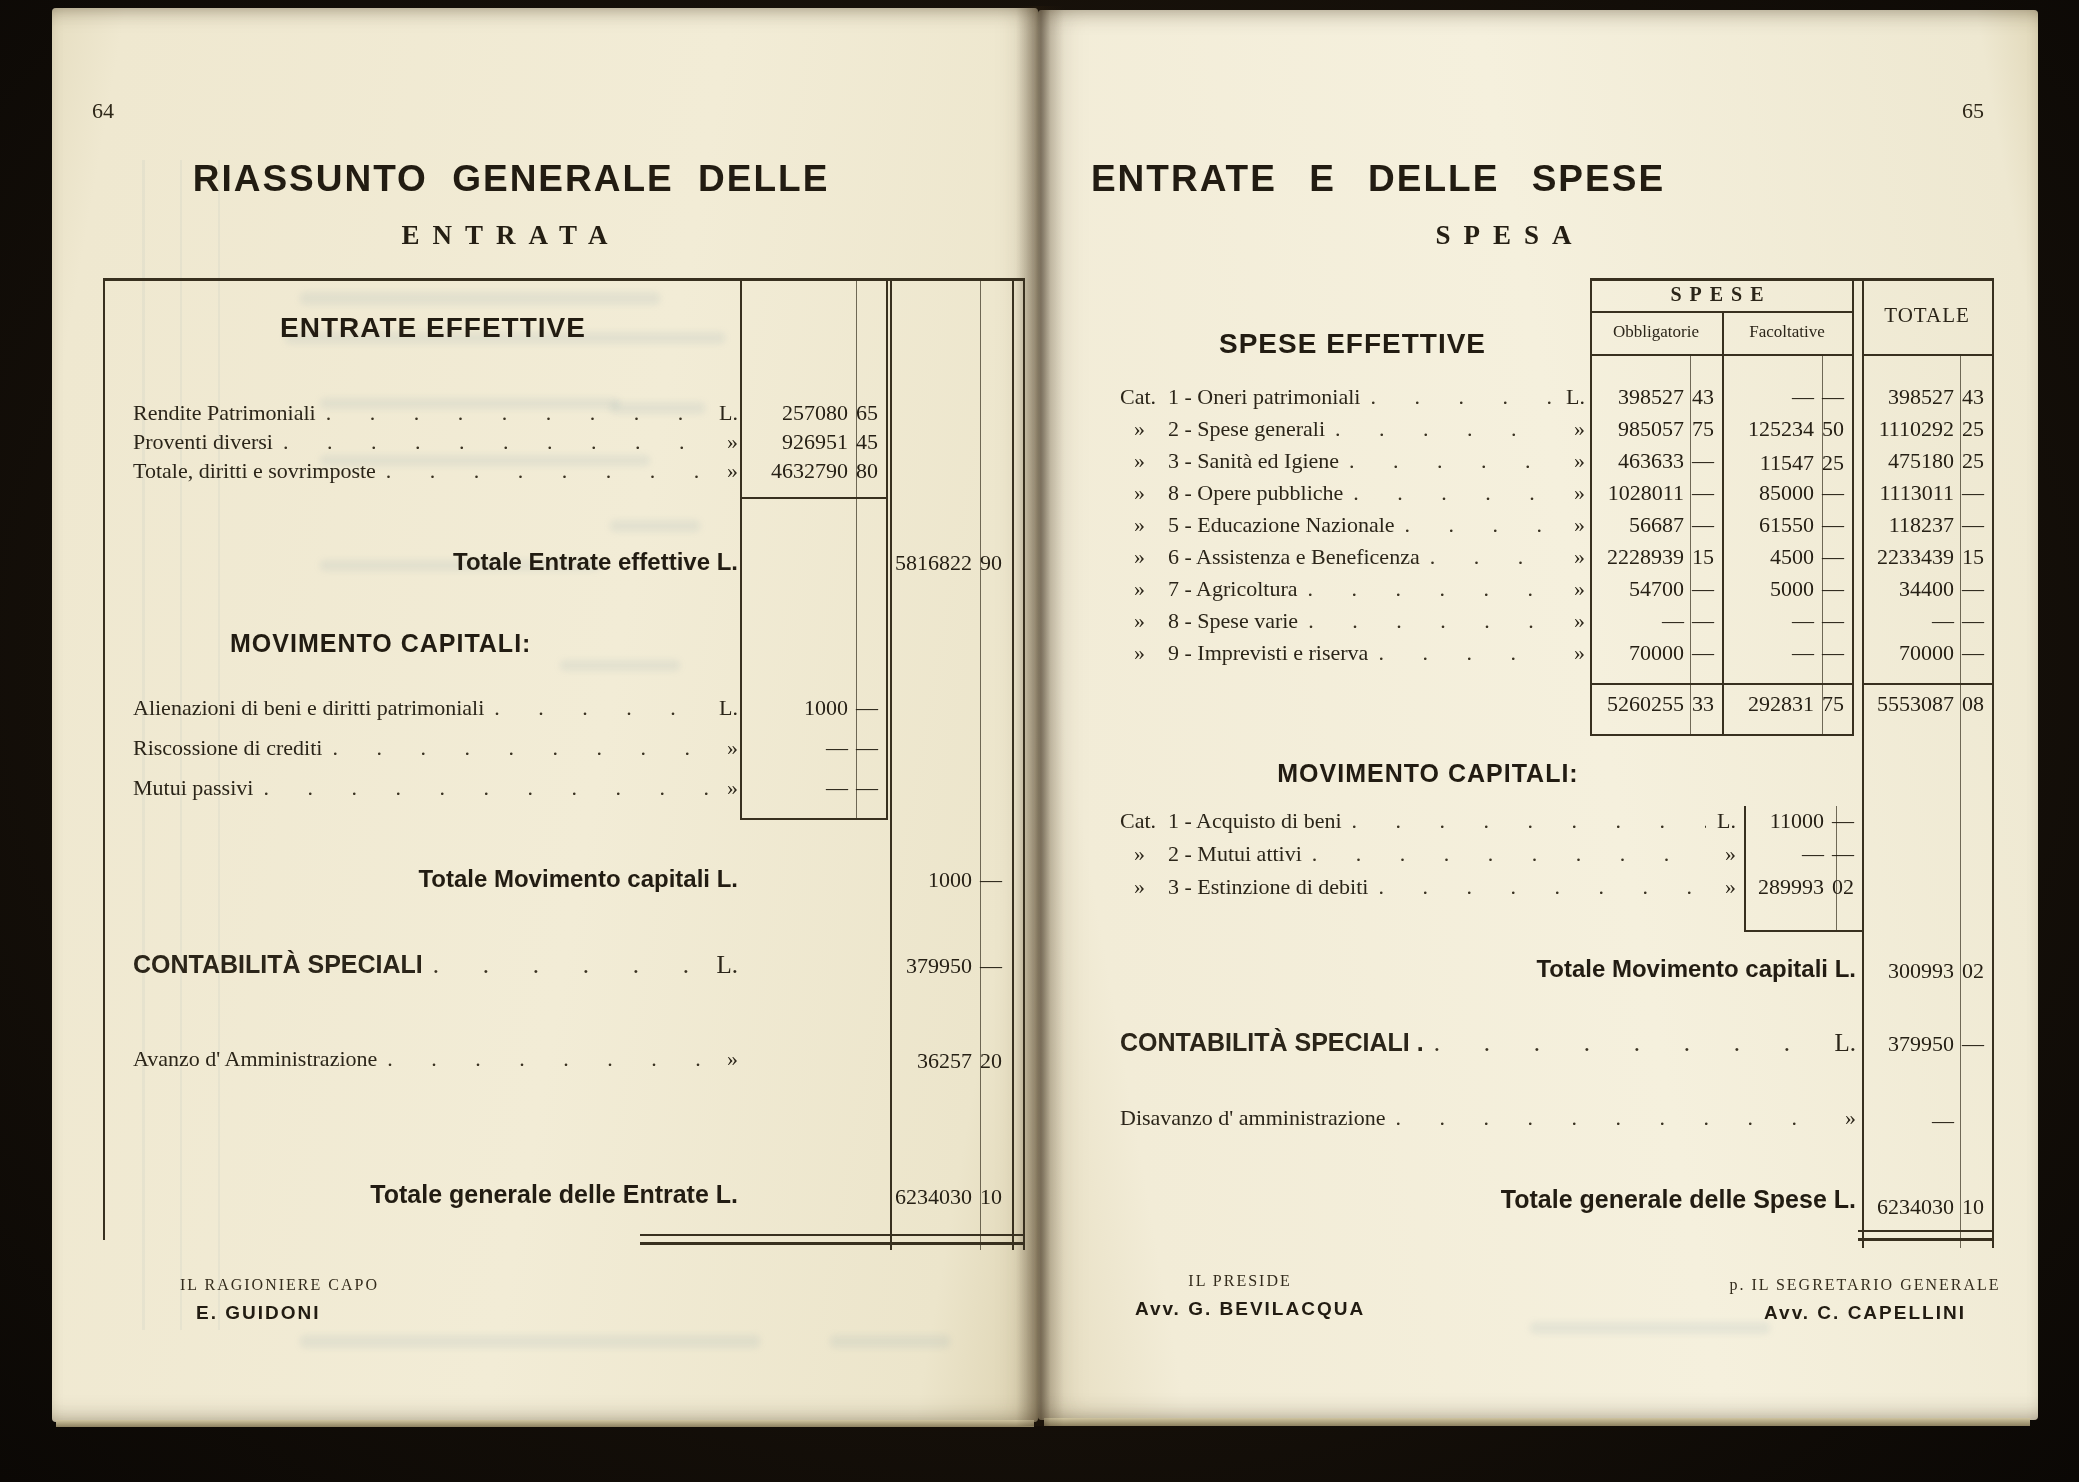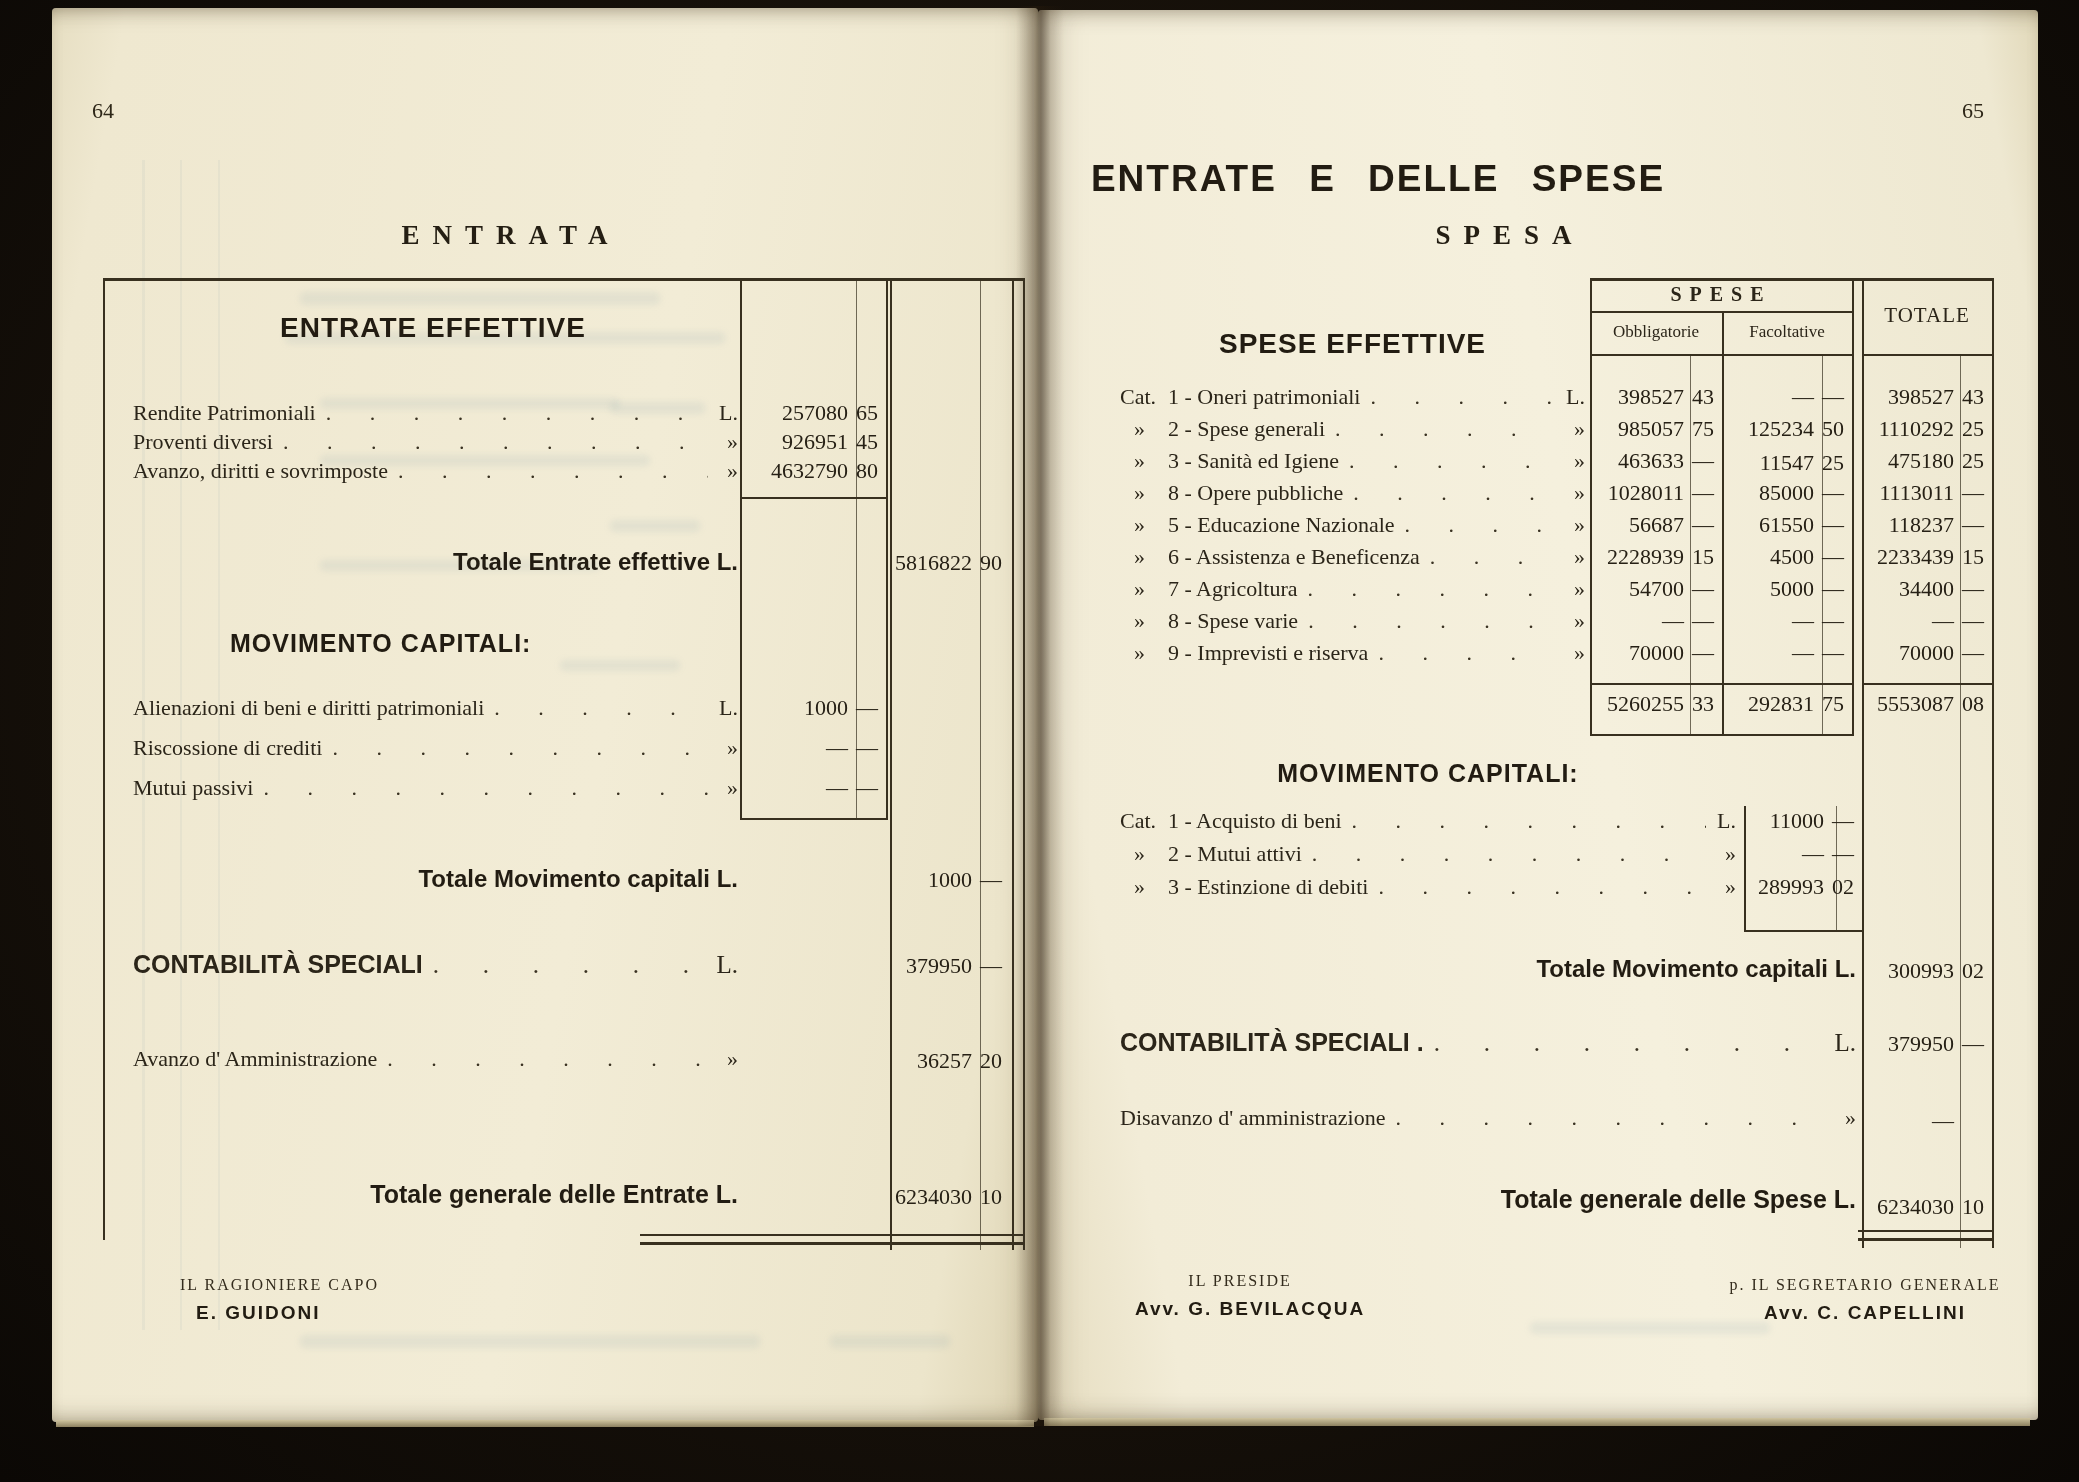--- a/index.html
+++ b/index.html
@@ -76,20 +76,21 @@
   <div class="g" style="left:610px; top:402px; width:95px; height:12px;"></div>
   <div class="g" style="left:320px; top:455px; width:330px; height:11px;"></div>
   <div class="g" style="left:610px; top:520px; width:90px; height:12px;"></div>
   <div class="g" style="left:320px; top:560px; width:280px; height:11px;"></div>
   <div class="g" style="left:560px; top:660px; width:120px; height:11px;"></div>
   <div class="g" style="left:300px; top:1335px; width:460px; height:13px;"></div>
   <div class="g" style="left:830px; top:1335px; width:120px; height:13px;"></div>
   <div class="g" style="left:1530px; top:1322px; width:240px; height:12px;"></div>
 
   <div class="t pagenum" style="left:92px; top:98px;">64</div>
+  <div class="t title bs c" style="left:130px; top:158px; width:762px;">RIASSUNTO GENERALE DELLE</div>
   <div class="t subtitle c" style="left:130px; top:220px; width:762px;">ENTRATA</div>
 
   <div class="rule" style="left:103px; top:278px; width:921px; height:3px;"></div>
   <div class="rule" style="left:103px; top:278px; width:2px; height:962px;"></div>
   <div class="rule" style="left:740px; top:280px; width:2px; height:540px;"></div>
   <div class="rule thin" style="left:856px; top:280px; width:1px; height:540px;"></div>
   <div class="rule" style="left:886px; top:280px; width:2px; height:540px;"></div>
   <div class="rule" style="left:740px; top:497px; width:148px; height:2px;"></div>
   <div class="rule" style="left:740px; top:818px; width:148px; height:2px;"></div>
   <div class="rule" style="left:890px; top:278px; width:2px; height:972px;"></div>
@@ -115,21 +116,21 @@
     <span class="lbl">Proventi diversi</span>
     <span class="dots">. . . . . . . . . . . . . . . . . . . . . . . .</span>
     <span class="cur">»</span>
   </div>
   <div class="amt a" style="top:429px;">
     <span class="al">926951</span>
     <span class="ac">45</span>
   </div>
 
   <div class="lrow" style="top:458px;">
-    <span class="lbl">Avanzo, diritti e sovrimposte</span>
+    <span class="lbl">Totale, diritti e sovrimposte</span>
     <span class="dots">. . . . . . . . . . . . . . . . . . . . . . . .</span>
     <span class="cur">»</span>
   </div>
   <div class="amt a" style="top:458px;">
     <span class="al">4632790</span>
     <span class="ac">80</span>
   </div>
 
   <div class="t tlab bs r" style="left:340px; top:548px; width:398px;">Totale Entrate effettive L.</div>
   <div class="amt b" style="top:550px;">

